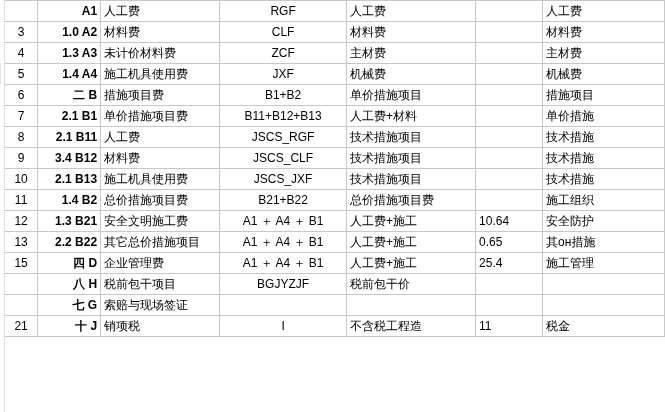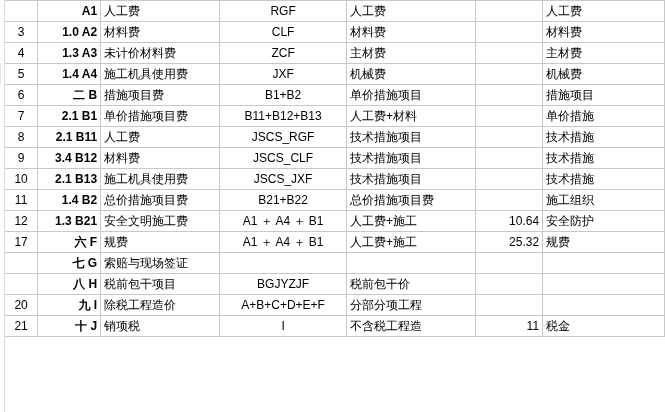--- a/index.html
+++ b/index.html
@@ -59,21 +59,21 @@
     padding:0 3px;
     white-space:nowrap;
     overflow:hidden;
     vertical-align:middle;
   }
   .c-no{width:26px;text-align:center;color:#000;}
   .c-code{width:56px;text-align:right;font-weight:bold;}
   .c-name{width:112px;}
   .c-expr{width:120px;text-align:center;}
   .c-kind{width:122px;}
-  .c-val{width:60px;text-align:right;}
+  .c-val{width:60px;text-align:left;}
   .c-last{width:auto;}
   .row-top td{border-top:1px solid #c8c8c8;}
 </style>
 </head>
 <body>
 
 <div class="app">
 
   <div class="tree">
     <div class="tree-item">
@@ -212,52 +212,52 @@
         <tr>
           <td class="c-no">12</td>
           <td class="c-code">1.3 B21</td>
           <td class="c-name">安全文明施工费</td>
           <td class="c-expr">A1 ＋ A4 ＋ B1</td>
           <td class="c-kind">人工费+施工</td>
           <td class="c-val">10.64</td>
           <td class="c-last">安全防护</td>
         </tr>
         <tr>
-          <td class="c-no">17</td>
-          <td class="c-code">六 F</td>
-          <td class="c-name">规费</td>
+          <td class="c-no">13</td>
+          <td class="c-code">2.2 B22</td>
+          <td class="c-name">其它总价措施项目</td>
           <td class="c-expr">A1 ＋ A4 ＋ B1</td>
           <td class="c-kind">人工费+施工</td>
-          <td class="c-val">25.32</td>
-          <td class="c-last">规费</td>
+          <td class="c-val">0.65</td>
+          <td class="c-last">其он措施</td>
+        </tr>
+        <tr>
+          <td class="c-no">15</td>
+          <td class="c-code">四 D</td>
+          <td class="c-name">企业管理费</td>
+          <td class="c-expr">A1 ＋ A4 ＋ B1</td>
+          <td class="c-kind">人工费+施工</td>
+          <td class="c-val">25.4</td>
+          <td class="c-last">施工管理</td>
+        </tr>
+        <tr>
+          <td class="c-no"></td>
+          <td class="c-code">八 H</td>
+          <td class="c-name">税前包干项目</td>
+          <td class="c-expr">BGJYZJF</td>
+          <td class="c-kind">税前包干价</td>
+          <td class="c-val"></td>
+          <td class="c-last"></td>
         </tr>
         <tr>
           <td class="c-no"></td>
           <td class="c-code">七 G</td>
           <td class="c-name">索赔与现场签证</td>
           <td class="c-expr"></td>
           <td class="c-kind"></td>
-          <td class="c-val"></td>
-          <td class="c-last"></td>
-        </tr>
-        <tr>
-          <td class="c-no"></td>
-          <td class="c-code">八 H</td>
-          <td class="c-name">税前包干项目</td>
-          <td class="c-expr">BGJYZJF</td>
-          <td class="c-kind">税前包干价</td>
-          <td class="c-val"></td>
-          <td class="c-last"></td>
-        </tr>
-        <tr>
-          <td class="c-no">20</td>
-          <td class="c-code">九 I</td>
-          <td class="c-name">除税工程造价</td>
-          <td class="c-expr">A+B+C+D+E+F</td>
-          <td class="c-kind">分部分项工程</td>
           <td class="c-val"></td>
           <td class="c-last"></td>
         </tr>
         <tr>
           <td class="c-no">21</td>
           <td class="c-code">十 J</td>
           <td class="c-name">销项税</td>
           <td class="c-expr">I</td>
           <td class="c-kind">不含税工程造</td>
           <td class="c-val">11</td>

